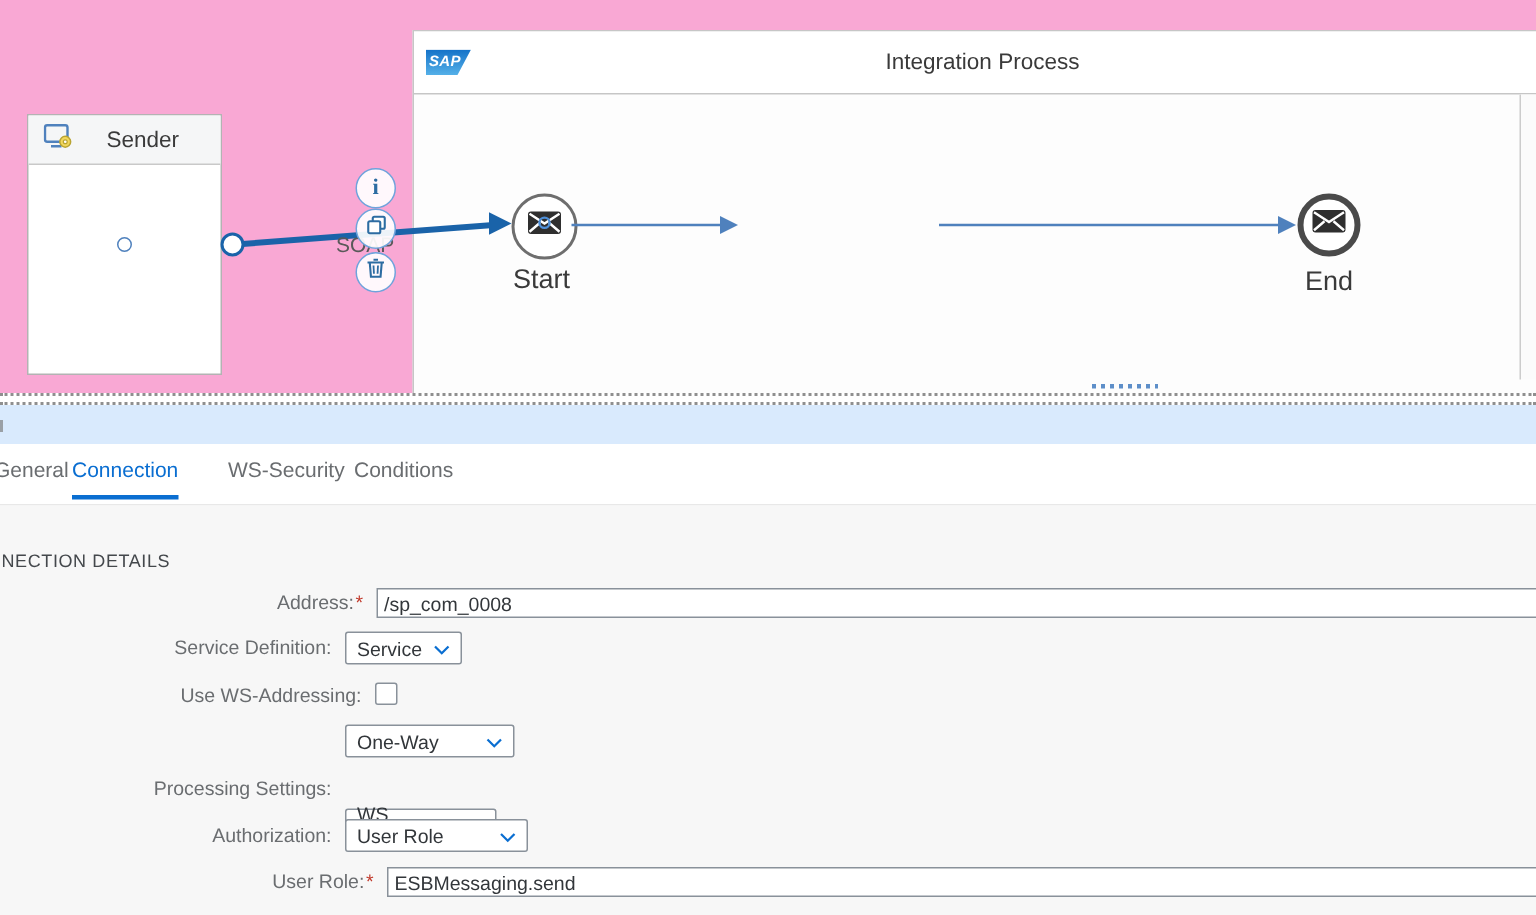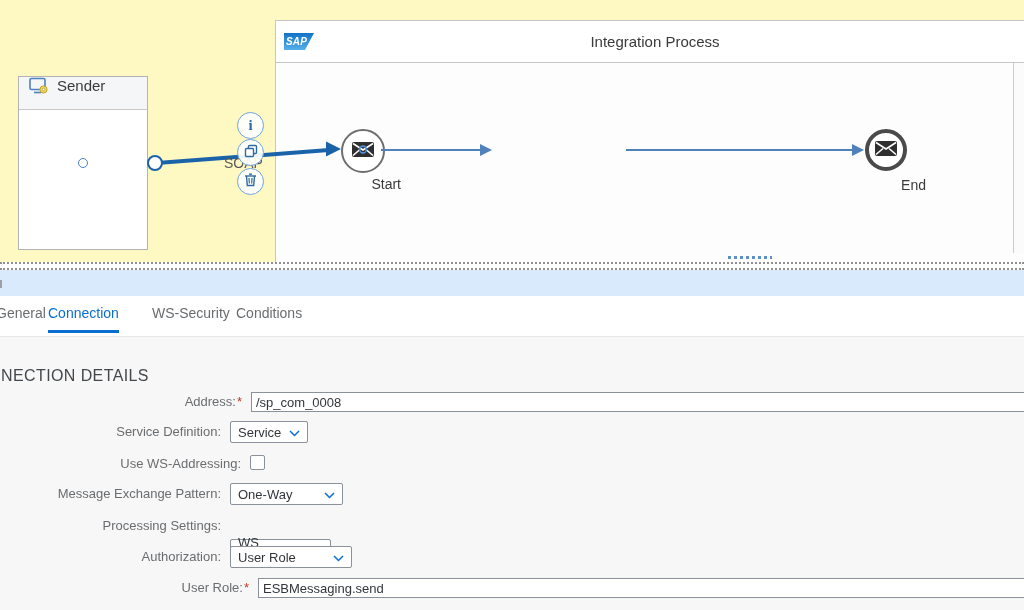--- a/index.html
+++ b/index.html
@@ -2,21 +2,21 @@
 <html><head>
 <meta charset="utf-8">
 <style>
   html,body{margin:0;padding:0;}
   body{
     width:1024px;height:610px;position:relative;overflow:hidden;
     background:#ffffff;font-family:"Liberation Sans", sans-serif;
     -webkit-font-smoothing:antialiased;
   }
   
-  .canvas{position:absolute;left:0;top:0;width:1024px;height:262px;background:#fef9c3;}
+  .canvas{position:absolute;left:0;top:0;width:1024px;height:262px;background:#f9a8d4;}
   .process-box{
     position:absolute;left:275px;top:20px;width:758px;height:242px;
     background:#fdfdfd;border:1px solid #c6c6c6;z-index:1;
   }
   .process-header{
     position:relative;height:41px;border-bottom:1px solid #c6c6c6;background:#fff;
   }
   .sap-logo{
     position:absolute;left:8px;top:12px;width:30px;height:17px;
     background:linear-gradient(180deg,#1472c8,#55b0e8);
@@ -27,36 +27,36 @@
   .process-title{
     position:absolute;left:0;right:0;top:0;height:41px;line-height:41px;
     text-align:center;font-size:15px;color:#3a3a3a;
   }
   .sender-box{
     position:absolute;left:18px;top:76px;width:130px;height:174px;
     background:#fff;border:1px solid #b3b3b3;z-index:2;box-sizing:border-box;
   }
   .sender-header{
     height:33px;background:#f5f6f7;border-bottom:1px solid #c9c9c9;
-    display:flex;padding-left:10px;box-sizing:border-box;gap:8px;
+    display:flex;align-items:center;padding-left:10px;box-sizing:border-box;gap:22px;
   }
   .sender-title{font-size:15px;color:#3a3a3a;}
   .sender-port{
     position:absolute;left:59px;top:81px;width:8px;height:8px;border-radius:50%;
     border:1.5px solid #4f81bd;background:#fff;
   }
   .flow-svg{position:absolute;left:0;top:0;width:1024px;height:262px;z-index:3;}
   .event{
     position:absolute;background:#fff;border-radius:50%;z-index:2;
     display:flex;align-items:center;justify-content:center;
   }
   .event-start{left:341px;top:129px;width:40px;height:40px;border:2px solid #6e6e6e;}
   .event-end{left:865px;top:129px;width:42px;height:42px;border:4px solid #4a4a4a;box-sizing:border-box;}
   .event-label{
-    position:absolute;z-index:2;font-size:14px;color:#3a3a3a;text-align:right;width:80px;
+    position:absolute;z-index:2;font-size:18px;color:#3a3a3a;text-align:center;width:80px;
   }
   .label-start{left:321px;top:176px;}
   .label-end{left:846px;top:177px;}
   .log-step{
     position:absolute;left:492px;top:112px;width:133px;height:80px;z-index:2;
     background:#d7e7f8;border:1.5px solid #5f8fc7;border-radius:8px;box-sizing:border-box;
   }
   .log-icon{position:absolute;left:4px;top:3px;}
   .log-text{
     position:absolute;left:14px;right:4px;top:14px;text-align:center;
@@ -98,21 +98,21 @@
   }
   .tab.active{color:#0a6ed1;border-bottom-color:#0a6ed1;}
   .tab-general{left:-4px;}
   .tab-connection{left:48px;}
   .tab-ws{left:152px;}
   .tab-conditions{left:236px;}
   .panel-content{
     position:absolute;left:0;top:337px;width:1024px;height:273px;background:#f7f7f7;
   }
   .section-title{
-    position:absolute;left:1px;top:30px;font-size:16px;color:#44484c;letter-spacing:.4px;
+    position:absolute;left:1px;top:30px;font-size:12px;color:#44484c;letter-spacing:.4px;
   }
   .frow{position:absolute;left:0;right:0;height:22px;}
   .frow .lbl{
     position:absolute;left:0;width:221px;text-align:right;font-size:13px;
     color:#6a6d70;line-height:22px;white-space:nowrap;
   }
   .req{color:#c0392b;margin-left:1px;font-size:13px;}
   .tinput{
     position:absolute;left:230px;right:-3px;top:1px;height:20px;
     border:1px solid #89919a;background:#fff;font-family:"Liberation Sans",sans-serif;
@@ -260,21 +260,20 @@
       </span>
     </div>
   </div>
 
   <div class="frow row-wsaddr">
     <span class="lbl">Use WS-Addressing:</span>
     <span class="checkbox"></span>
   </div>
 
   <div class="frow row-mep">
-    <span class="lbl">Message Exchange Pattern:</span>
     <div class="select" style="width:113px;">
       <span>One-Way</span>
       <span>
         <svg width="11" height="7" viewBox="0 0 11 7">
             <polyline points="1,1 5.5,5.5 10,1" fill="none" stroke="#0a6ed1" stroke-width="1.5"></polyline>
           </svg>
       </span>
     </div>
   </div>
 

